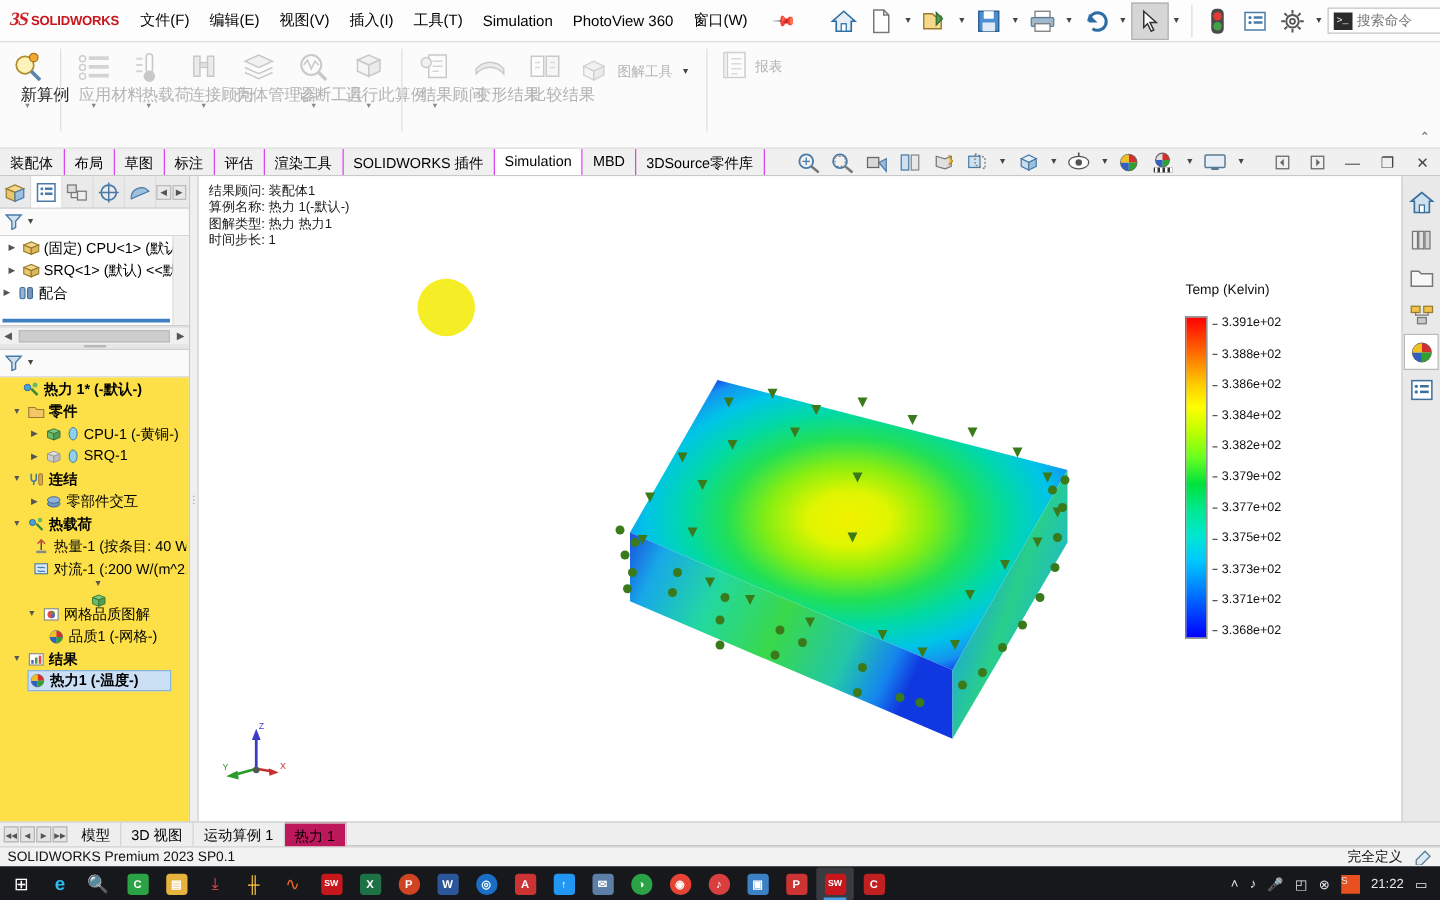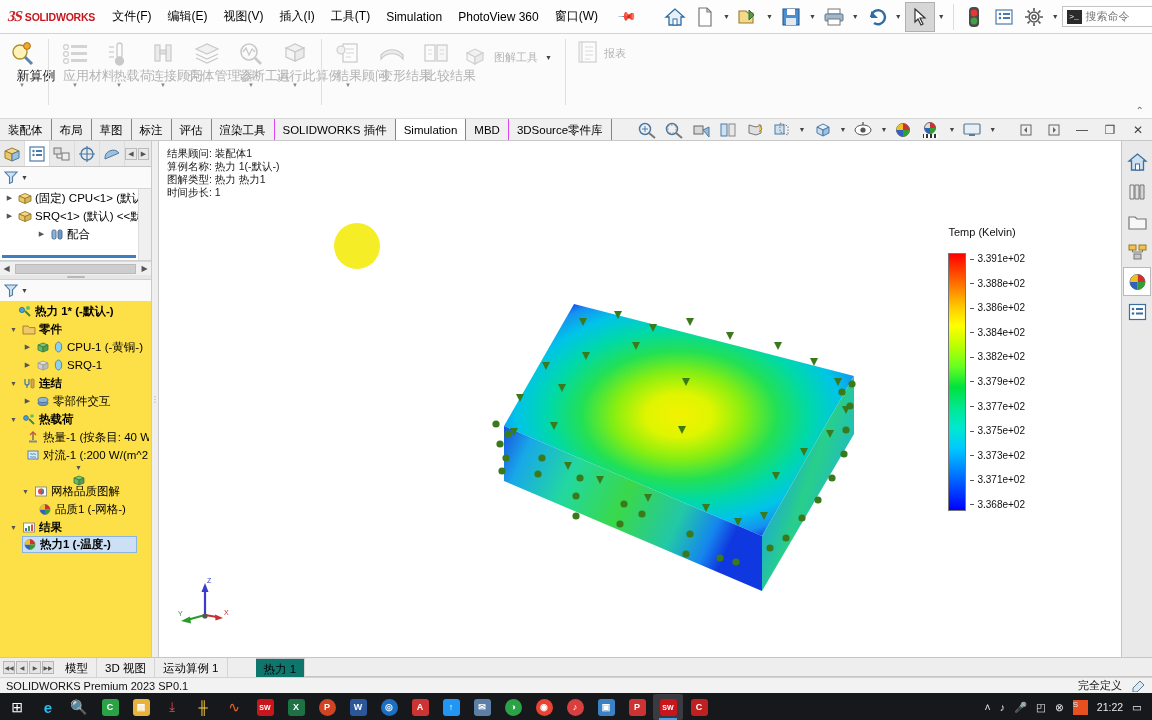--- a/index.html
+++ b/index.html
@@ -217,21 +217,21 @@
   }
   .navarrows { display: flex; align-items: center; padding: 0 3px; gap: 1px; }
   .navarrows span {
     width: 12px; height: 13px; border: 1px solid #b5b5b5; background: #e4e4e4;
     font-size: 6px; color: #555; display: flex; align-items: center; justify-content: center;
   }
   .bt {
     padding: 2px 8px 0; display: flex; align-items: center; cursor: default;
     border-right: 1px solid #d4d4d4; white-space: nowrap;
   }
-  .bt.sel { background: #0f766e; border-top: 1px solid #c6c6c6; margin-left: 28px; }
+  .bt.sel { background: #be185d; border-top: 1px solid #c6c6c6; }
   .bt-rest { flex: 1; border-bottom: 1px solid #c6c6c6; }
   .statusbar {
     height: 16px; background: #f2f2f2; border-top: 1px solid #d2d2d2;
     display: flex; align-items: center; font-size: 11px; padding: 0 6px;
     color: #111;
   }
   .sb-right { margin-left: auto; display: flex; align-items: center; gap: 10px; }
   .taskbar {
     height: 28px; background: #17181c; display: flex; align-items: center;
     padding: 0 2px; gap: 1px;
@@ -681,21 +681,21 @@
         <span class="exp">▶</span>
         <span class="ti">
           <svg width="14" height="13" viewBox="0 0 14 13">
               <path d="M1 4l6-2.5L13 4 7 6.5z" fill="#f3d88a" stroke="#9a7b2e" stroke-width="0.9"></path>
               <path d="M1 4v5l6 2.5V6.5z" fill="#e8c86a" stroke="#9a7b2e" stroke-width="0.9"></path>
               <path d="M13 4v5l-6 2.5V6.5z" fill="#d8b85a" stroke="#9a7b2e" stroke-width="0.9"></path>
             </svg>
         </span>
         <span class="tx">SRQ&lt;1&gt; (默认) &lt;&lt;默认</span>
       </div>
-      <div class="tnode" style="padding-left:0;margin-left:36px;">
+      <div class="tnode" style="padding-left:0;">
         <span class="exp">▶</span>
         <span class="ti">
           <svg width="14" height="13" viewBox="0 0 14 13">
               <rect x="2" y="2" width="4" height="9" rx="1.5" fill="#8fb4d8" stroke="#41688f" stroke-width="0.9"></rect>
               <rect x="8" y="2" width="4" height="9" rx="1.5" fill="#6f96c0" stroke="#41688f" stroke-width="0.9"></rect>
             </svg>
         </span>
         <span class="tx">配合</span>
       </div>
       <div class="vscroll-hint"></div>

